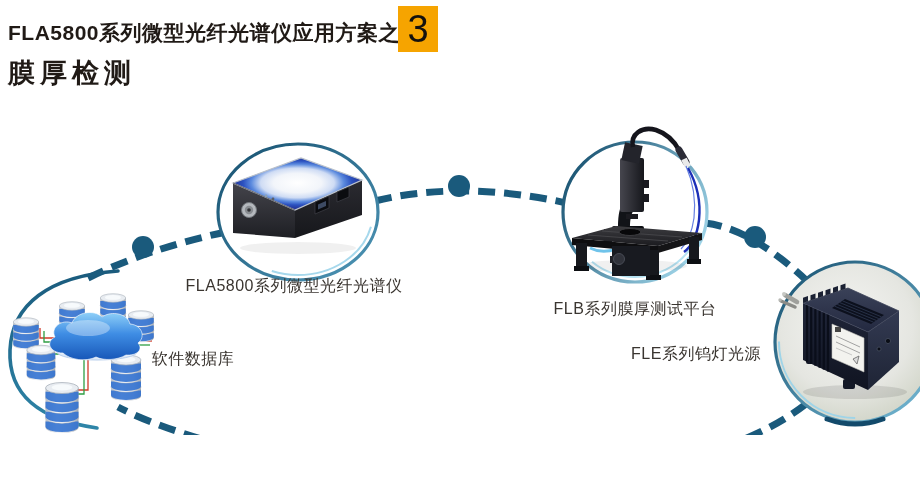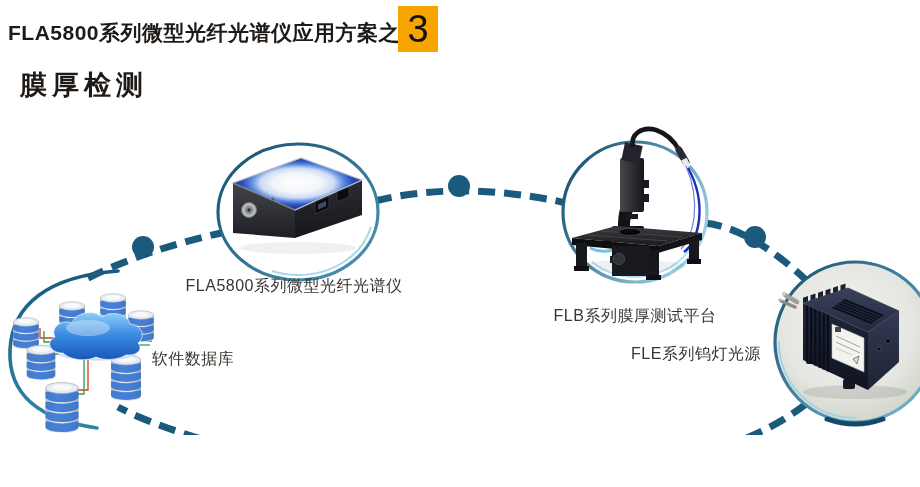--- a/index.html
+++ b/index.html
@@ -4,26 +4,26 @@
 <style>
   html,body{margin:0;padding:0;background:#ffffff;}
   .page{position:relative;width:920px;height:435px;background:#ffffff;overflow:hidden;
         font-family:"Liberation Sans",sans-serif;}
   .diagram-svg{position:absolute;left:0;top:0;width:920px;height:487px;}
   .title{position:absolute;left:8px;top:20px;margin:0;font-size:21px;line-height:26px;
          font-weight:bold;color:#201a16;letter-spacing:0.5px;white-space:nowrap;}
   .badge{position:absolute;left:398px;top:6px;width:40px;height:46px;background:#f6a400;
          display:flex;align-items:center;justify-content:center;
          font-size:38px;font-weight:400;color:#14110e;}
-  .subtitle{position:absolute;left:8px;top:56px;margin:12px;font-size:27px;line-height:34px;
+  .subtitle{position:absolute;left:8px;top:56px;margin:0;font-size:27px;line-height:34px;
             font-weight:bold;color:#201a16;letter-spacing:5px;white-space:nowrap;}
   .label{position:absolute;transform:translateX(-50%);white-space:nowrap;
          font-size:16px;color:#3a3530;letter-spacing:0.5px;}
   .label-spectrometer{left:294px;top:276px;}
-  .label-platform{left:635px;top:306px;}
+  .label-platform{left:635px;top:299px;}
   .label-tungsten{left:696px;top:344px;}
   .label-database{left:193px;top:349px;}
 </style>
 </head>
 <body>
 
 <div class="page">
 
   <svg class="diagram-svg" viewBox="0 0 920 487">
     <defs>

